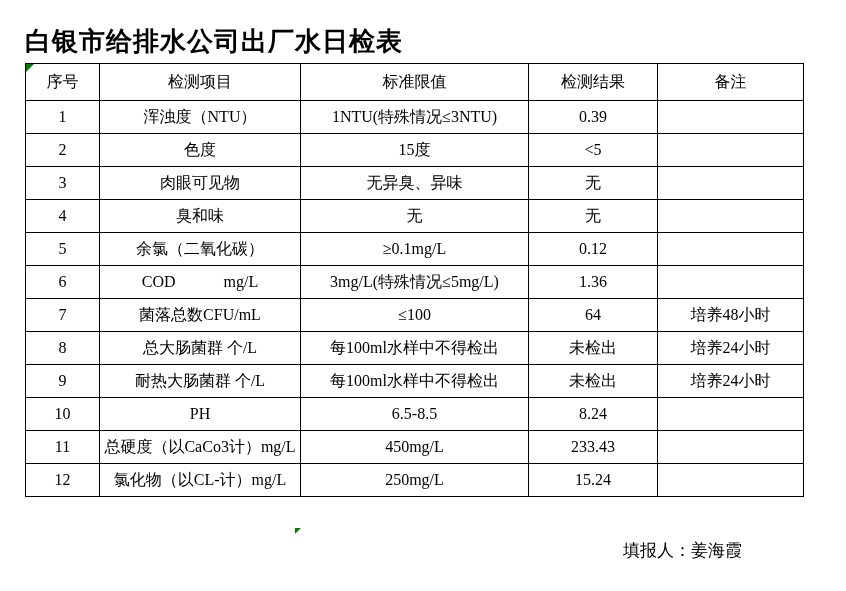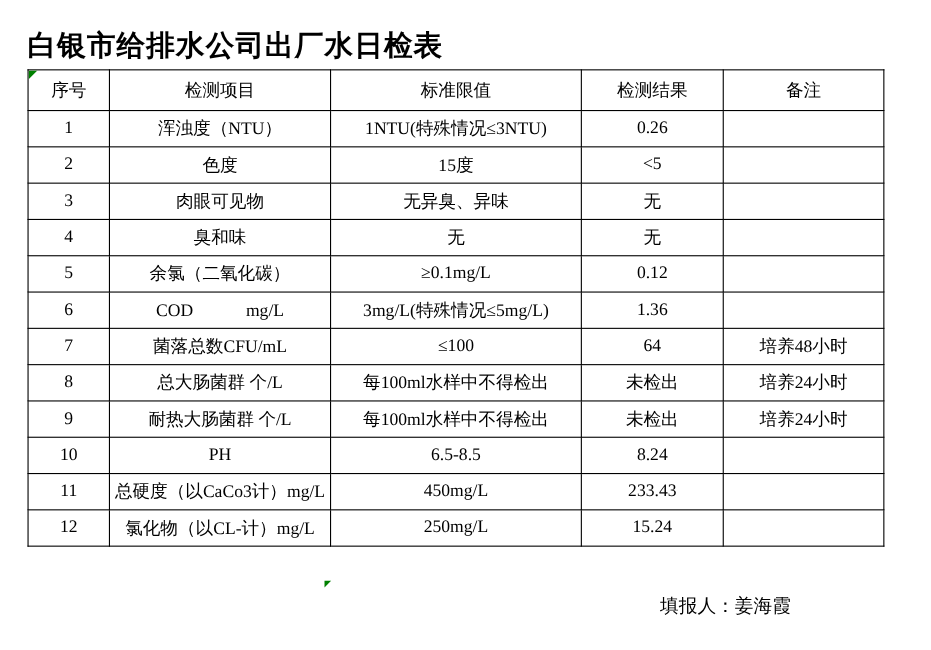--- a/index.html
+++ b/index.html
@@ -67,21 +67,21 @@
   }
 
   .footer-line {
     position: absolute;
     left: 0; top: 539px; width: 846px; height: 22px;
     font-size: 17px;
   }
   .footer-line .f-item { position: absolute; white-space: nowrap; }
   .f-sampling { left: 66px; }
   .f-testing  { left: 366px; }
-  .f-reporter { left: 600px; }
+  .f-reporter { left: 623px; }
 </style>
 </head>
 <body>
 
 <div class="page">
 
   <div class="doc-title">白银市给排水公司出厂水日检表</div>
 
   <table class="inspection">
     <colgroup>
@@ -101,21 +101,21 @@
         <th>标准限值</th>
         <th>检测结果</th>
         <th>备注</th>
       </tr>
     </thead>
     <tbody>
         <tr>
       <td>1</td>
       <td>浑浊度（NTU）</td>
       <td>1NTU(特殊情况≤3NTU)</td>
-      <td>0.26</td>
+      <td>0.39</td>
       <td></td>
     </tr>
         <tr>
       <td>2</td>
       <td>色度</td>
       <td>15度</td>
       <td>&lt;5</td>
       <td></td>
     </tr>
         <tr>

